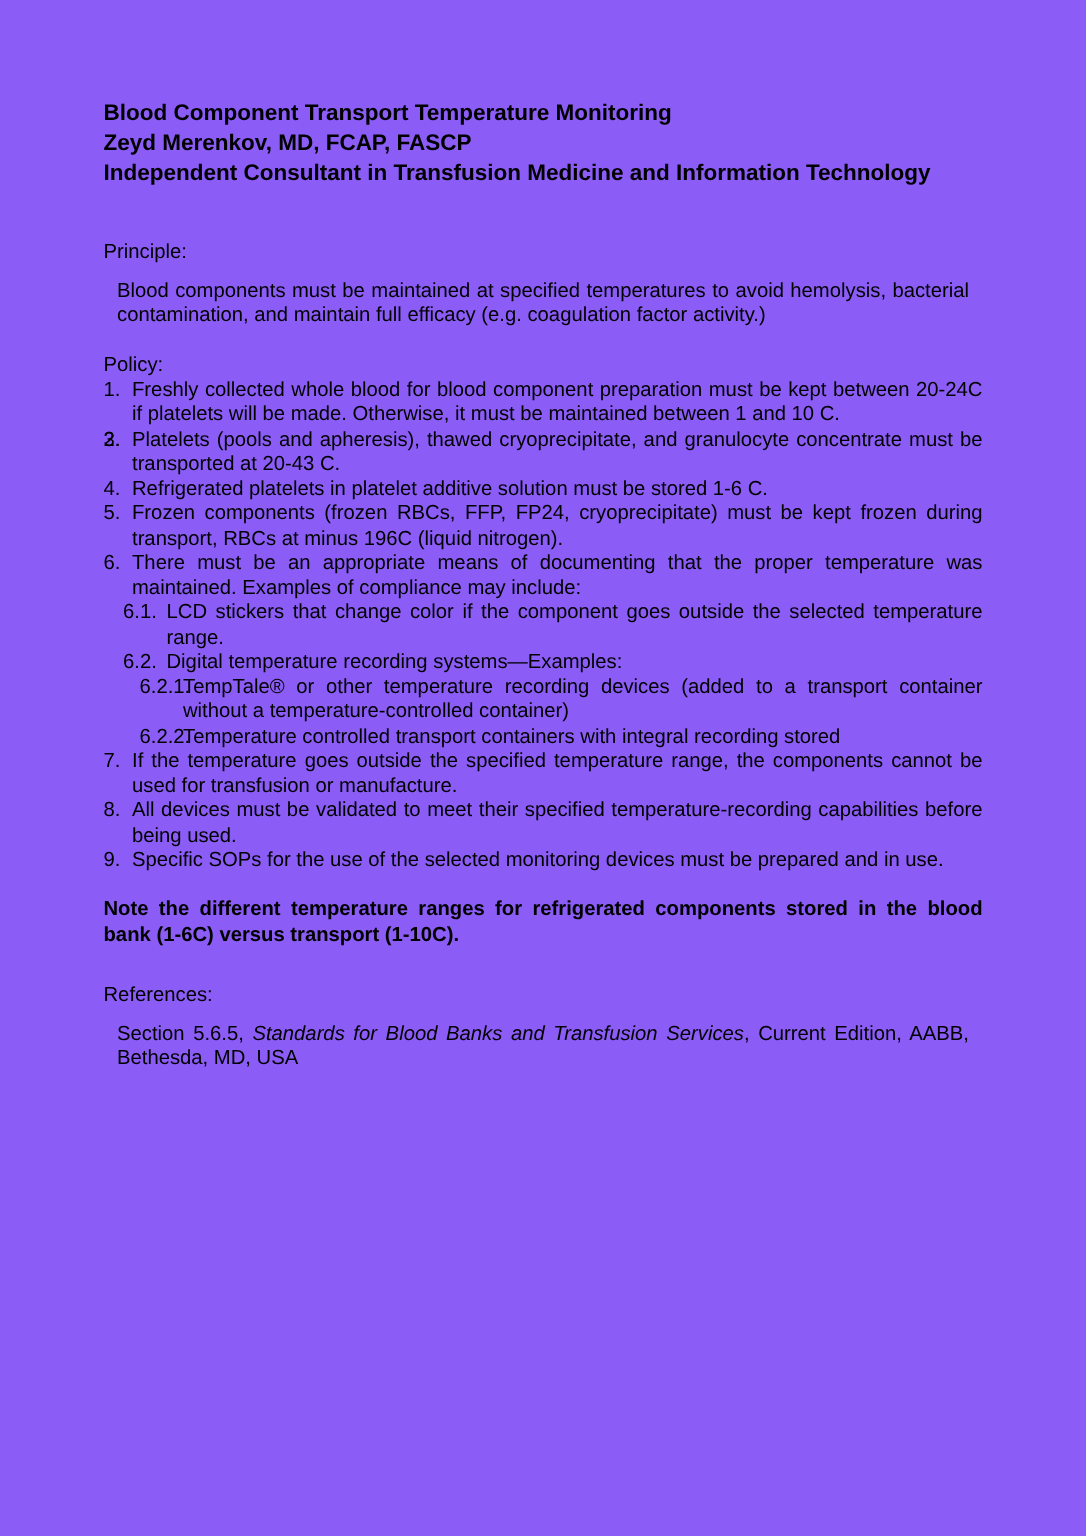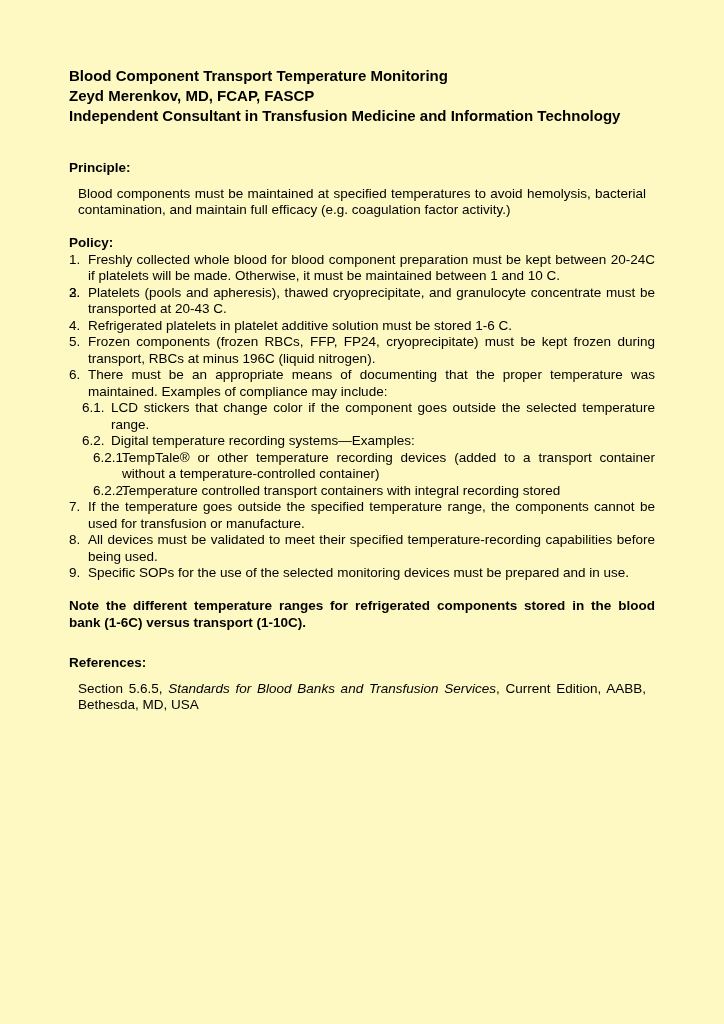--- a/index.html
+++ b/index.html
@@ -4,42 +4,42 @@
 <style>
   html, body {
     margin: 0;
     padding: 0;
     background: #ffffff;
   }
   .page {
     position: relative;
     width: 724px;
     height: 1024px;
-    background: #fef9c3;
+    background: #8b5cf6;
     color: #000000;
     font-family: "Liberation Sans", sans-serif;
     overflow: hidden;
     box-sizing: border-box;
   }
   .content {
     box-sizing: content-box;
     width: 586px;
     padding: 66px 69px 0 69px;
     font-size: 13.5px;
     line-height: 16.5px;
   }
   .doc-header {
     font-size: 15px;
     line-height: 20px;
     font-weight: bold;
     white-space: nowrap;
     margin-bottom: 34px;
   }
   .section-heading {
-    font-weight: bold;
+    font-weight: normal;
   }
   .para {
     margin: 9px;
     text-align: justify;
   }
   .principle-body {
     margin-bottom: 16.5px;
   }
   .policy-list {
     margin: 0;

